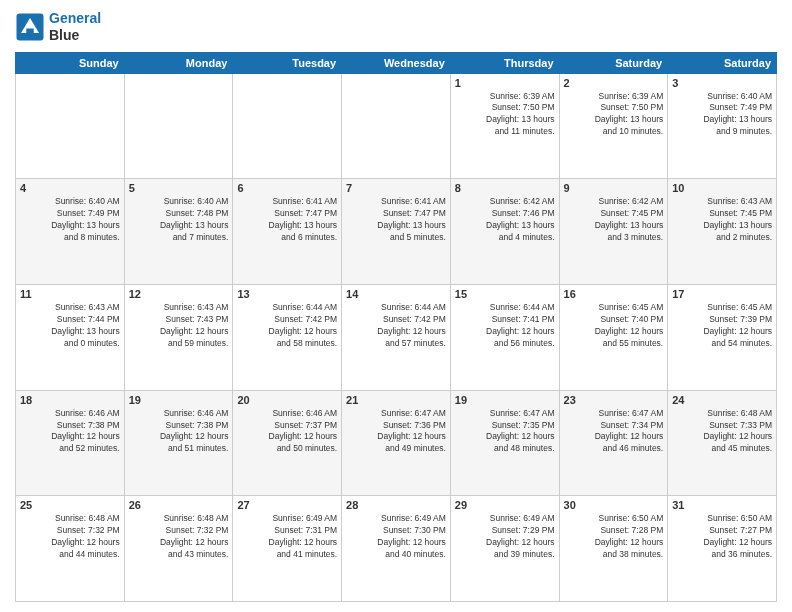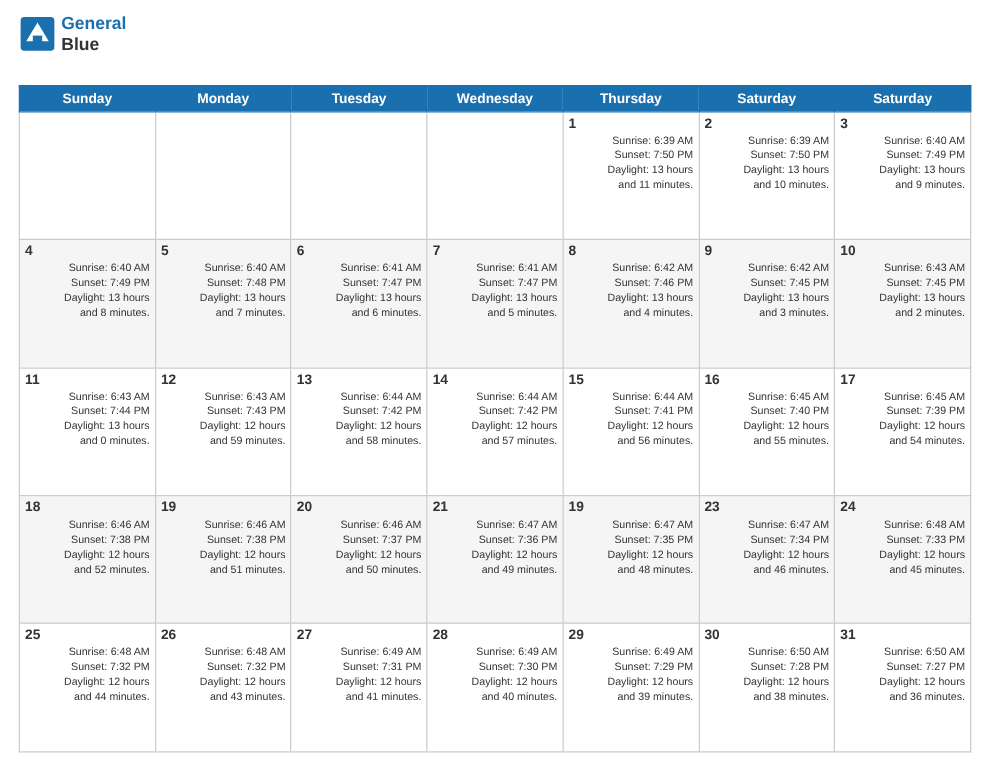--- a/index.html
+++ b/index.html
@@ -14,21 +14,21 @@
       width: 792px;
       height: 612px;
       padding: 10px 15px;
       display: flex;
       flex-direction: column;
     }
     .header {
       display: flex;
       justify-content: space-between;
       align-items: flex-end;
-      margin-bottom: 24px;
+      margin-bottom: 8px;
     }
     .logo {
       display: flex;
       align-items: center;
       gap: 4px;
     }
     .logo-text {
       font-size: 14px;
       font-weight: bold;
       color: #333;
@@ -57,21 +57,21 @@
       border-collapse: collapse;
       width: 100%;
       table-layout: fixed;
     }
     .calendar th {
       background: #1a6faf;
       color: #fff;
       font-size: 11px;
       font-weight: bold;
       padding: 4px 5px;
-      text-align: center;
+      text-align: right;
       border: 1px solid #1a6faf;
     }
     .calendar td {
       border: 1px solid #ccc;
       vertical-align: top;
       padding: 3px 4px;
       font-size: 9px;
       color: #333;
       background: #fff;
       height: 80px;

